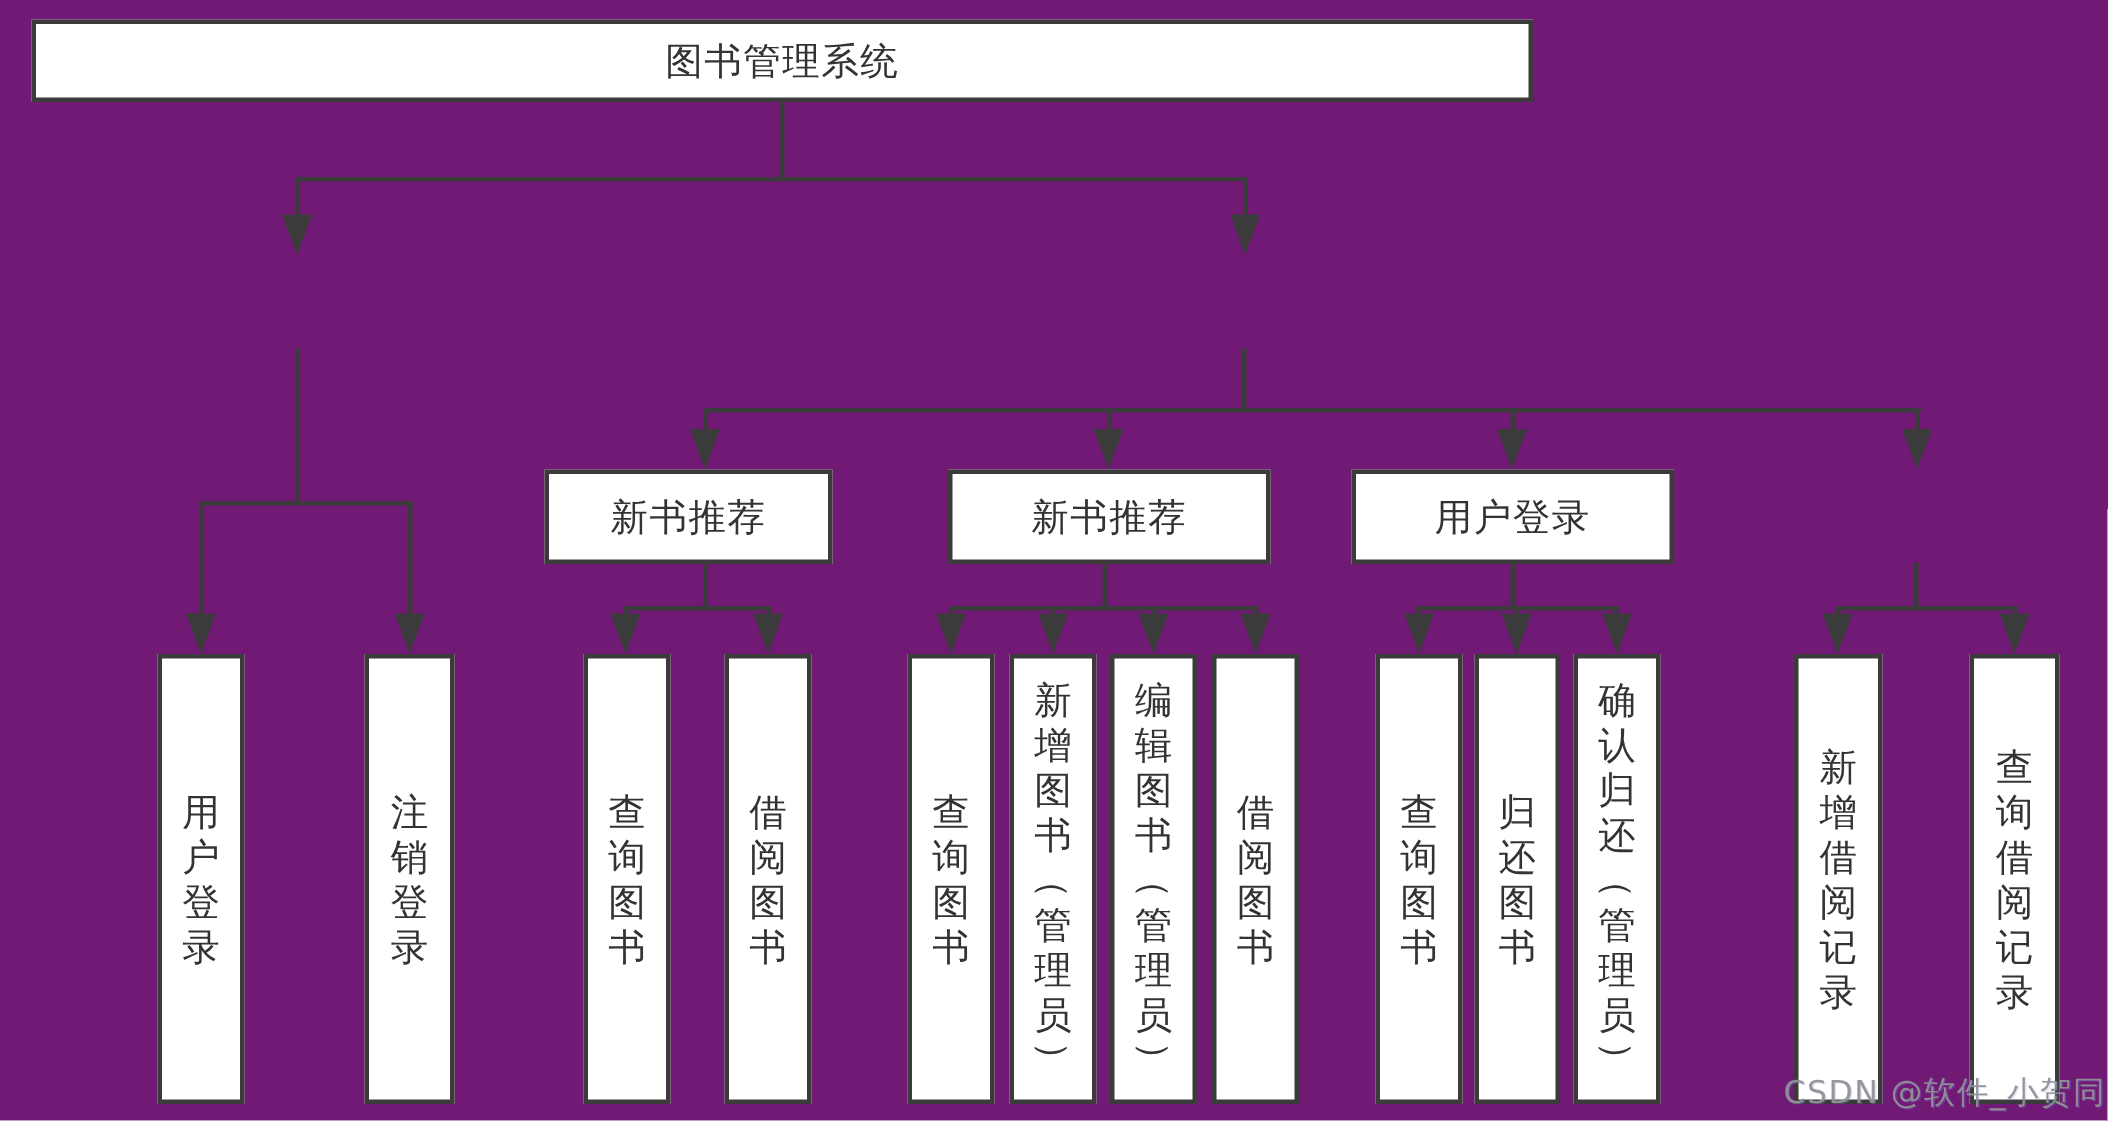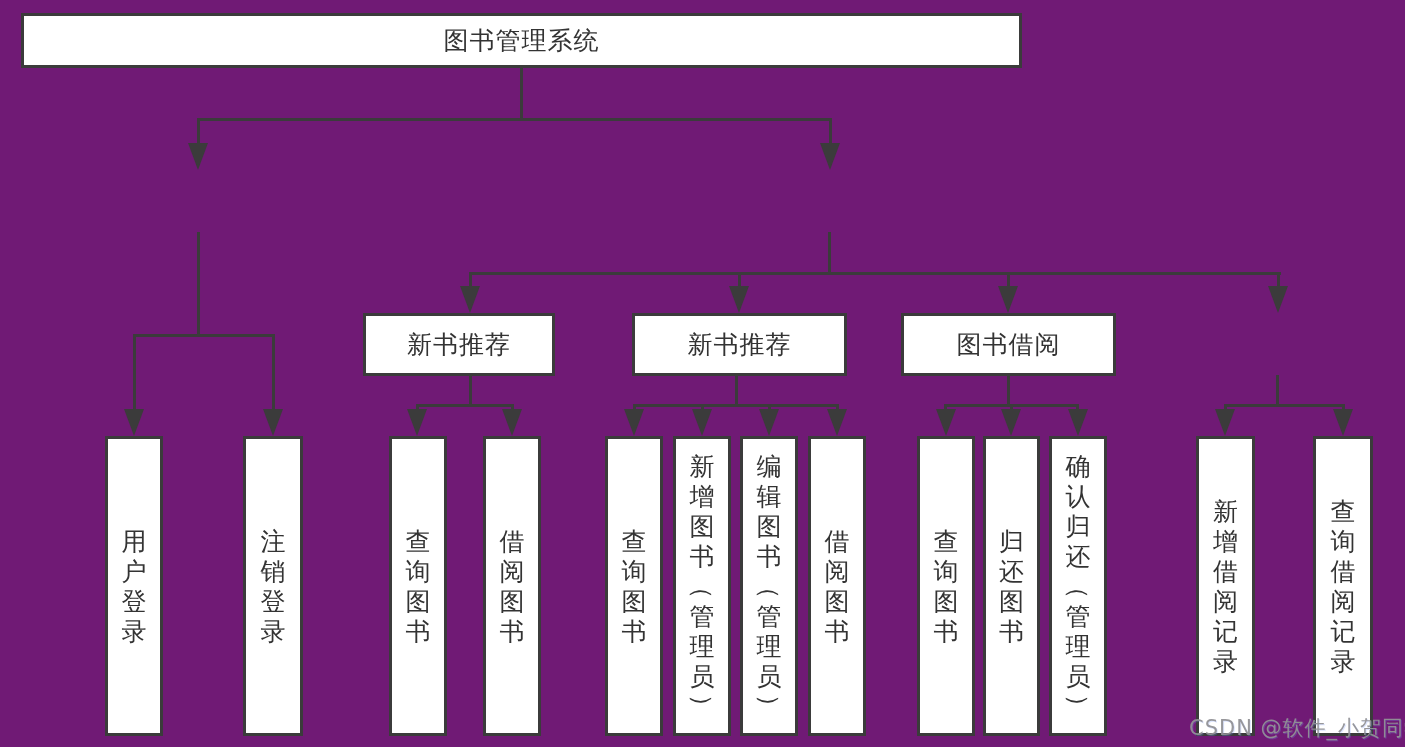--- a/index.html
+++ b/index.html
@@ -109,21 +109,21 @@
   </div>
 
 
   <div class="box h" style="left:363px;top:313px;width:192px;height:63px">
     <span>新书推荐</span>
   </div>
   <div class="box h" style="left:632px;top:313px;width:215px;height:63px">
     <span>新书推荐</span>
   </div>
   <div class="box h" style="left:901px;top:313px;width:215px;height:63px">
-    <span>图书借阅</span>
+    <span>用户登录</span>
   </div>
 
   <div class="box v" style="left:105px;top:436px;width:58px;height:300px">
     <span class="vtext">
         <span>用</span>
         <span>户</span>
         <span>登</span>
         <span>录</span>
       </span>
   </div>

